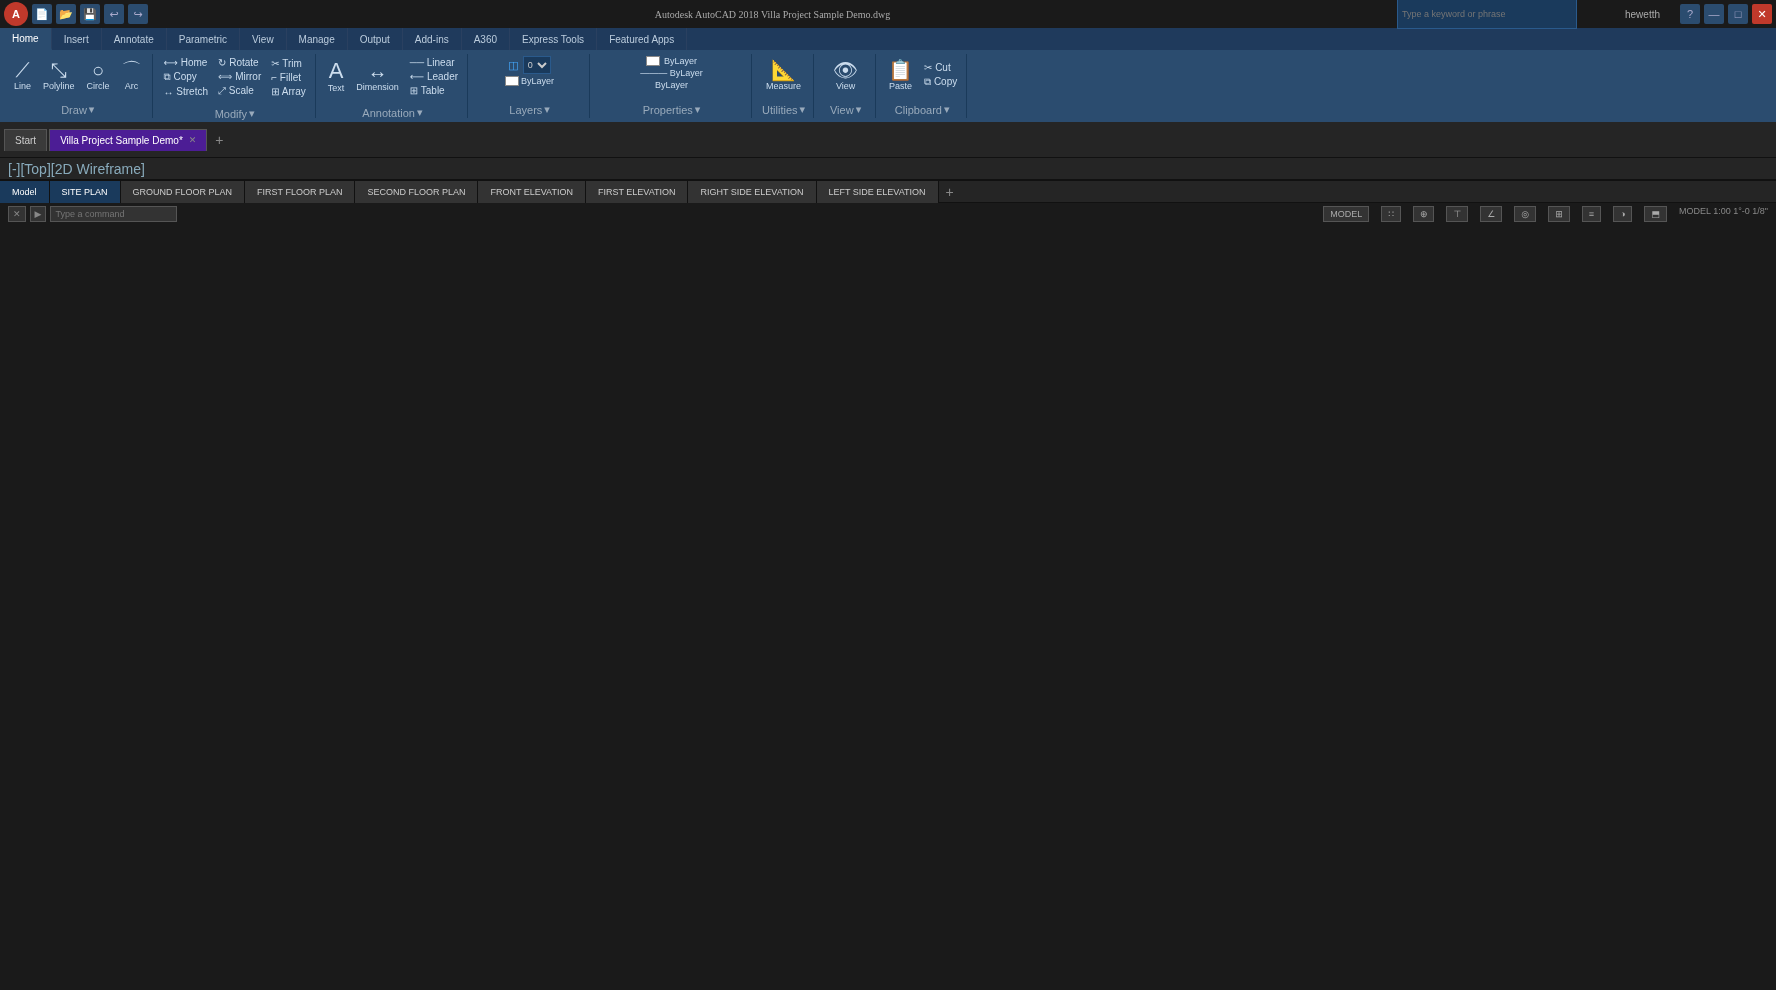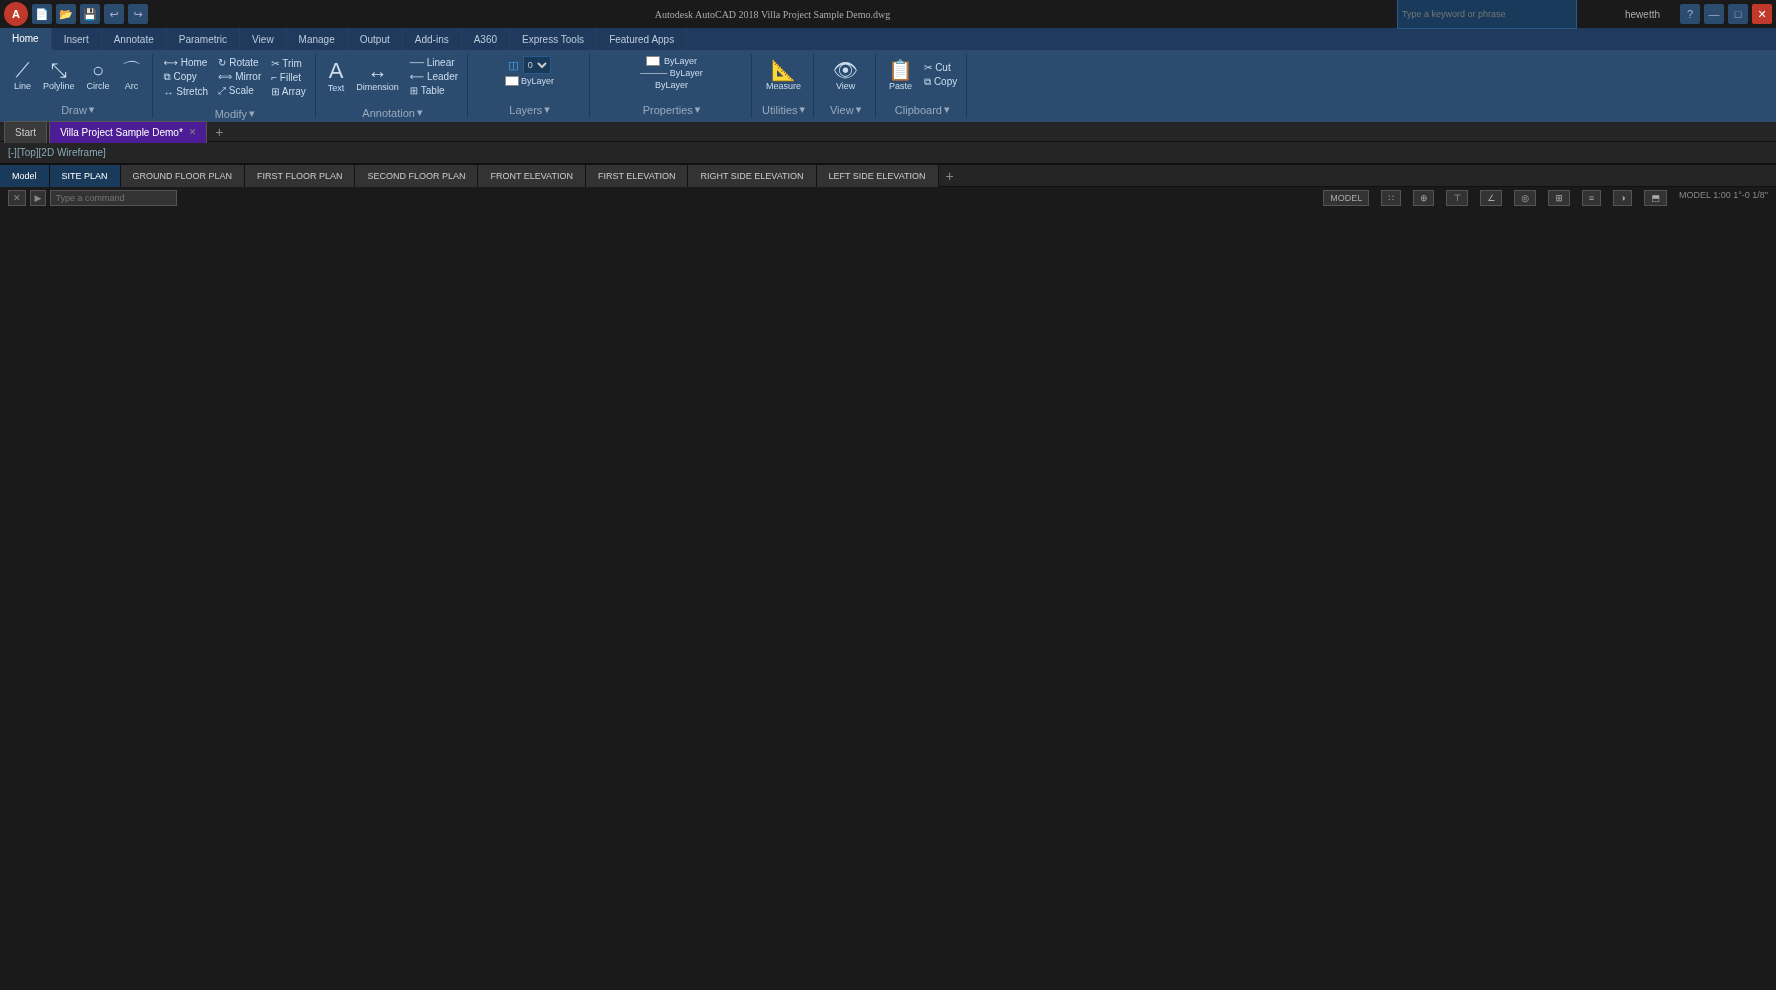--- a/index.html
+++ b/index.html
@@ -106,21 +106,21 @@
     .qa-btn {
       width: 20px; height: 20px;
       background: #2b4c6f;
       border: none; color: #aac; cursor: pointer; font-size: 11px;
       display: flex; align-items: center; justify-content: center;
       border-radius: 2px;
     }
 
     
     #tabs-bar {
-      height: 20px;
+      height: 36px;
       background: #252525;
       display: flex;
       align-items: center;
       border-bottom: 1px solid #111;
       padding-left: 4px;
     }
     .doc-tab {
       height: 22px;
       padding: 0 10px;
       background: #3a3a3a;
@@ -134,21 +134,21 @@
       gap: 6px;
     }
     .doc-tab.active { background: #4c1d95; color: #fff; }
     .doc-tab .tab-close { color: #888; font-size: 9px; cursor: pointer; }
     .tab-new { width: 20px; height: 20px; background: none; border: none; color: #888; cursor: pointer; font-size: 14px; }
 
     
     #viewport-label {
       background: #252525;
       padding: 2px 8px;
-      font-size: 10px;
+      font-size: 14px;
       color: #8ab;
       border-bottom: 1px solid #111;
       height: 22px;
       display: flex; align-items: center;
     }
 
     
     #canvas-area {
       flex: 1;
       background: #000;

